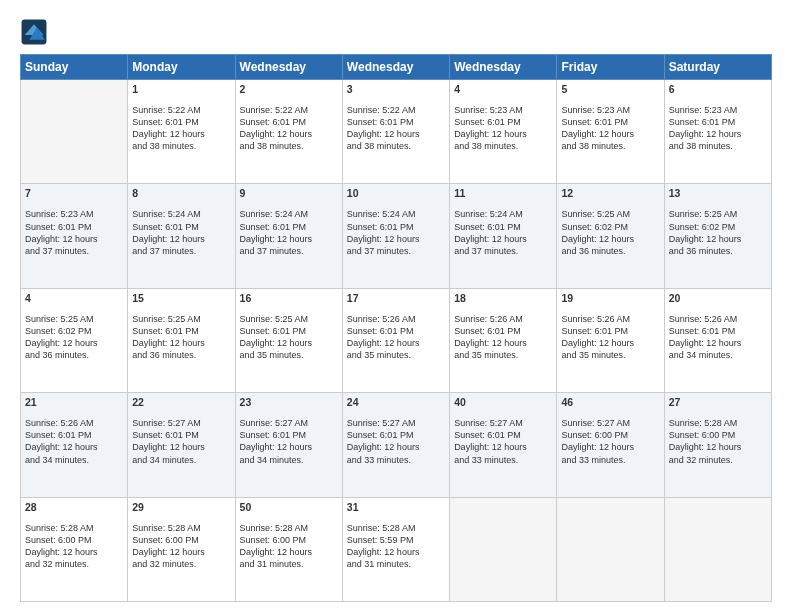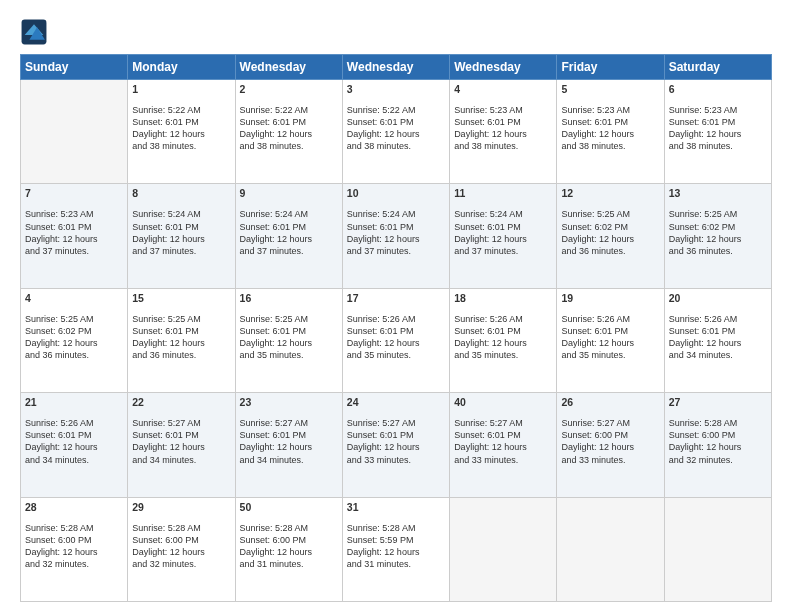--- a/index.html
+++ b/index.html
@@ -307,21 +307,21 @@
 and 33 minutes.</div>
           </td>
           <td>
             <span class="day-number">40</span>
             <div class="day-info" style="white-space: pre-line;">Sunrise: 5:27 AM
 Sunset: 6:01 PM
 Daylight: 12 hours
 and 33 minutes.</div>
           </td>
           <td>
-            <span class="day-number">26</span>
+            <span class="day-number">46</span>
             <div class="day-info" style="white-space: pre-line;">Sunrise: 5:27 AM
 Sunset: 6:00 PM
 Daylight: 12 hours
 and 33 minutes.</div>
           </td>
           <td>
             <span class="day-number">27</span>
             <div class="day-info" style="white-space: pre-line;">Sunrise: 5:28 AM
 Sunset: 6:00 PM
 Daylight: 12 hours

